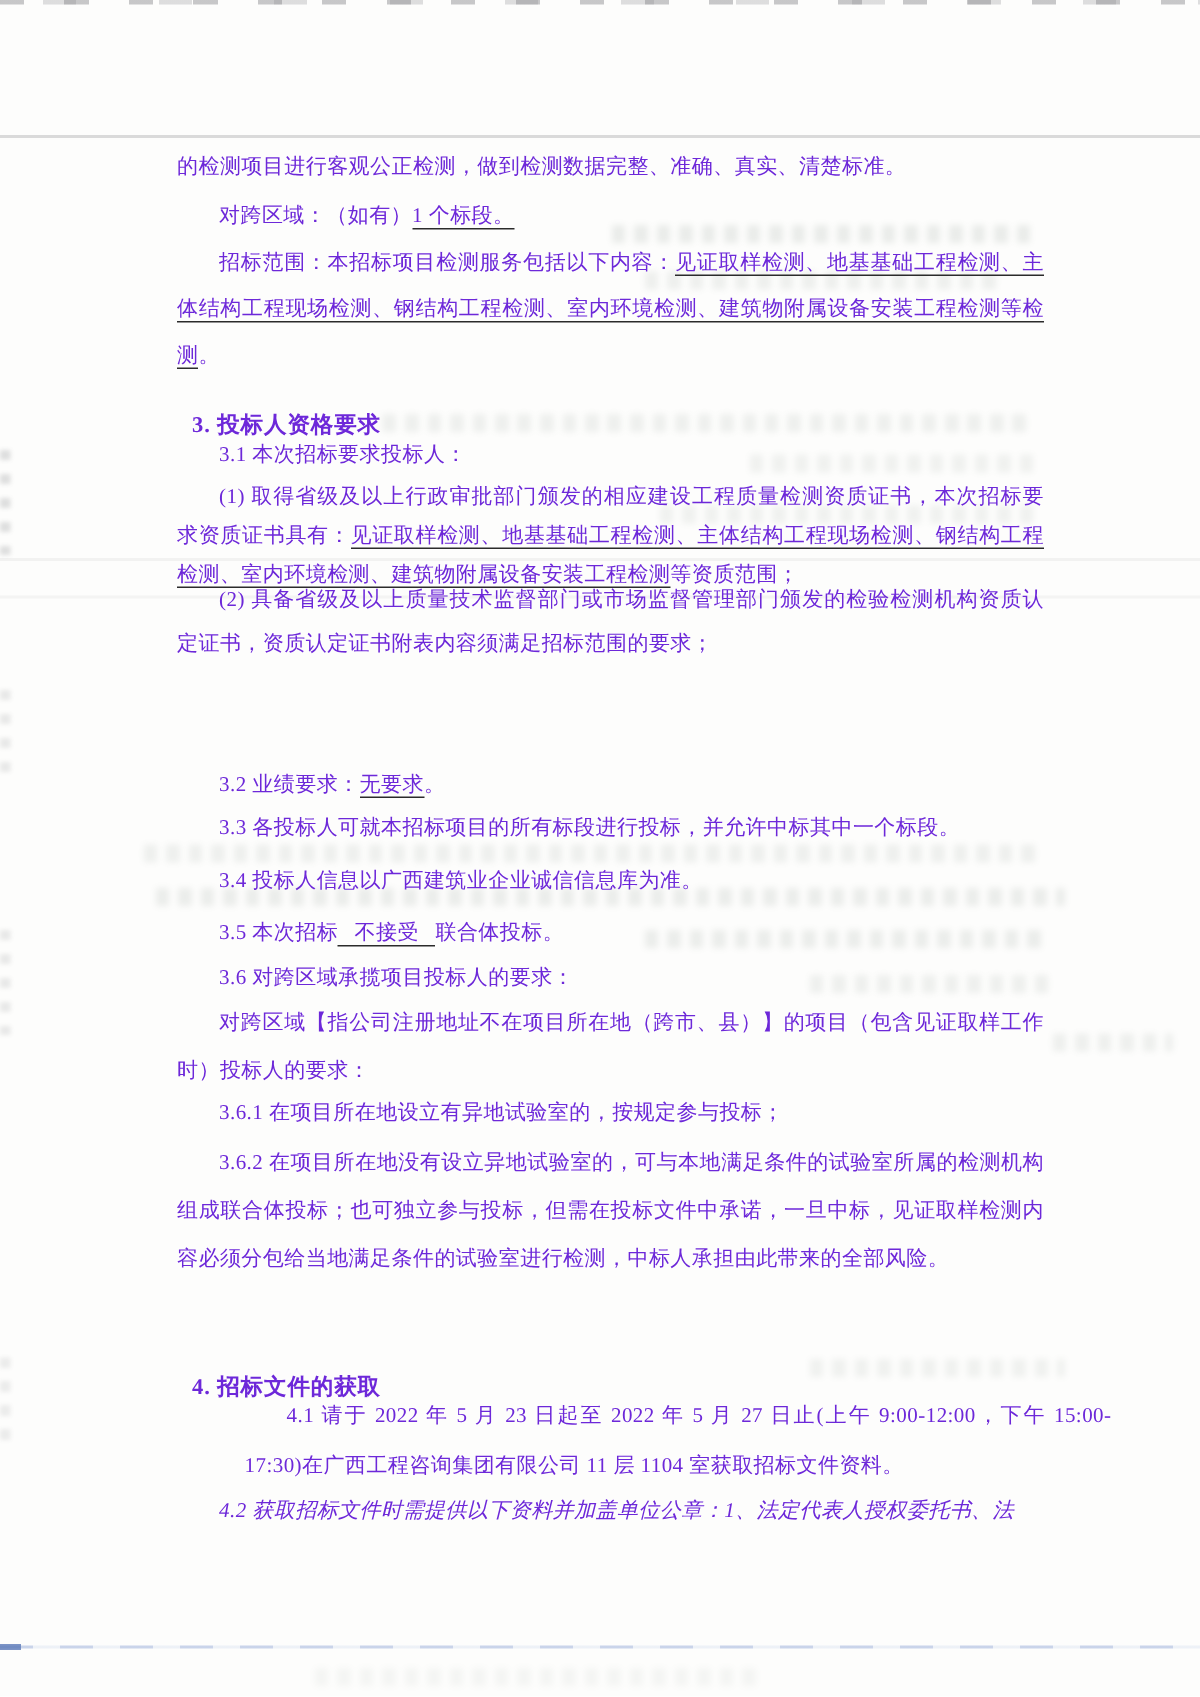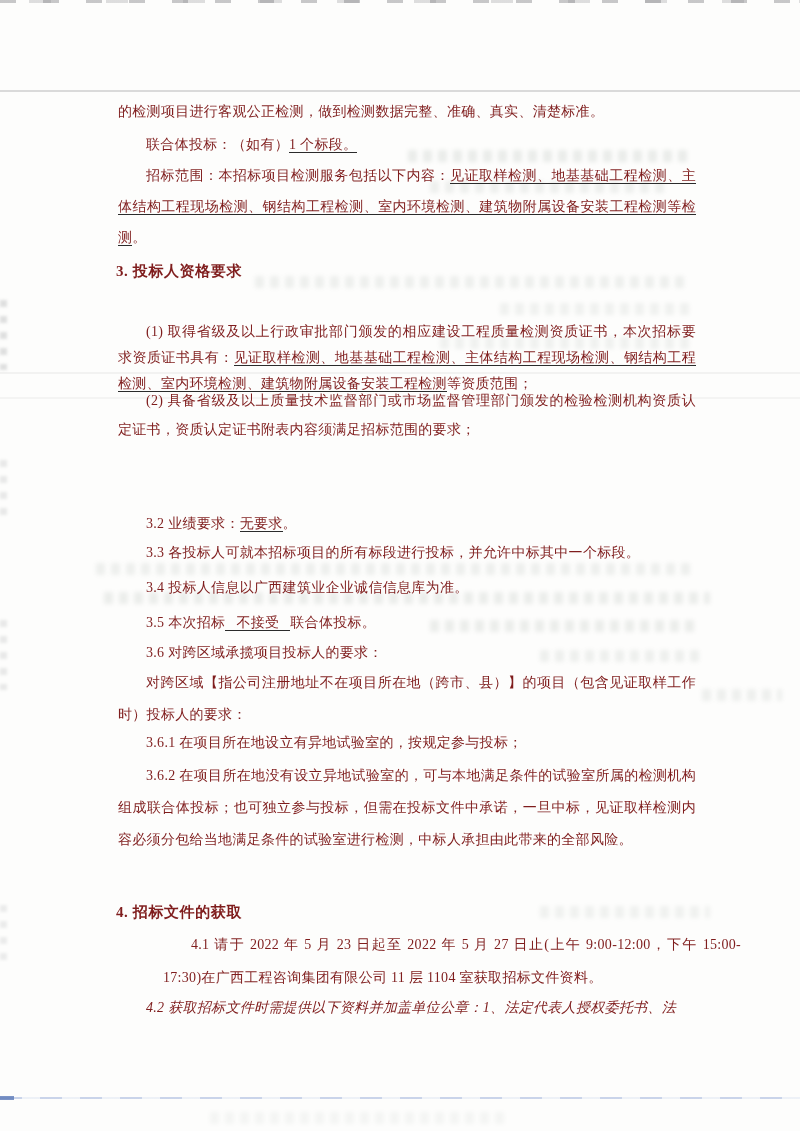--- a/index.html
+++ b/index.html
@@ -2,37 +2,37 @@
 <html><head>
 <meta charset="utf-8">
 <style>
   html,body{margin:0;padding:0;background:#ffffff;}
   .page{
     position:relative;
     width:800px;height:1131px;
     background:#fdfdfc;
     overflow:hidden;
     font-family:"Liberation Serif","DejaVu Serif",serif;
-    color:#7f1d1d;
+    color:#6d28d9;
     font-size:14px;
     letter-spacing:0.3px;
   }
   .para{
     position:absolute;
     left:118px;width:578px;
     text-align:justify;
     margin:0;
   }
   .indent{text-indent:28px;}
   .u{border-bottom:1.3px solid #2b2b2b;}
   .u-pad{padding:0 11px;margin-top:20px;}
   .heading{
     position:absolute;left:112px;
     font-weight:bold;font-size:15px;letter-spacing:0.6px;
-    margin:4px;
+    margin:16px;
   }
   
   .top-dashes{
     position:absolute;top:0;left:0;width:800px;height:3px;
     background:
       repeating-linear-gradient(90deg, rgba(105,105,110,.45) 0 16px, transparent 16px 43px),
       repeating-linear-gradient(90deg, transparent 0 29px, rgba(120,120,125,.30) 29px 51px, transparent 51px 77px);
     opacity:.8;
   }
   .scan-line{position:absolute;left:0;width:800px;height:2px;}
@@ -84,26 +84,27 @@
   <div class="edge-smudge" style="top:300px;height:70px;"></div>
   <div class="edge-smudge" style="top:460px;height:60px;opacity:.12;"></div>
   <div class="edge-smudge" style="top:620px;height:70px;opacity:.12;"></div>
   <div class="edge-smudge" style="top:905px;height:60px;opacity:.10;"></div>
 
   <div class="bottom-blue-line"></div>
   <div class="bottom-blue-dash"></div>
 
   <p class="para" style="top:96px;line-height:31px;">的检测项目进行客观公正检测，做到检测数据完整、准确、真实、清楚标准。</p>
 
-  <p class="para indent" style="top:129px;line-height:31px;"><span>联合体投标：（如有）</span><span class="u">1 个标段。</span></p>
+  <p class="para indent" style="top:129px;line-height:31px;"><span>对跨区域：（如有）</span><span class="u">1 个标段。</span></p>
 
   <p class="para indent" style="top:160px;line-height:31px;"><span>招标范围：本招标项目检测服务包括以下内容：</span><span class="u">见证取样检测、地基基础工程检测、主体结构工程现场检测、钢结构工程检测、室内环境检测、建筑物附属设备安装工程检测等检测</span><span>。</span></p>
 
   <h3 class="heading" style="top:258px;">3. 投标人资格要求</h3>
 
+  <p class="para indent" style="top:290px;line-height:28px;">3.1 本次招标要求投标人：</p>
 
   <p class="para indent" style="top:319px;line-height:26px;"><span>(1) 取得省级及以上行政审批部门颁发的相应建设工程质量检测资质证书，本次招标要求资质证书具有：</span><span class="u">见证取样检测、地基基础工程检测、主体结构工程现场检测、钢结构工程检测、室内环境检测、建筑物附属设备安装工程检测</span><span>等资质范围；</span></p>
 
   <p class="para indent" style="top:386px;line-height:29px;">(2) 具备省级及以上质量技术监督部门或市场监督管理部门颁发的检验检测机构资质认定证书，资质认定证书附表内容须满足招标范围的要求；</p>
 
 
   <p class="para indent" style="top:510px;line-height:28px;"><span>3.2 业绩要求：</span><span class="u">无要求</span><span>。</span></p>
 
   <p class="para indent" style="top:539px;line-height:28px;">3.3  各投标人可就本招标项目的所有标段进行投标，并允许中标其中一个标段。</p>
 

